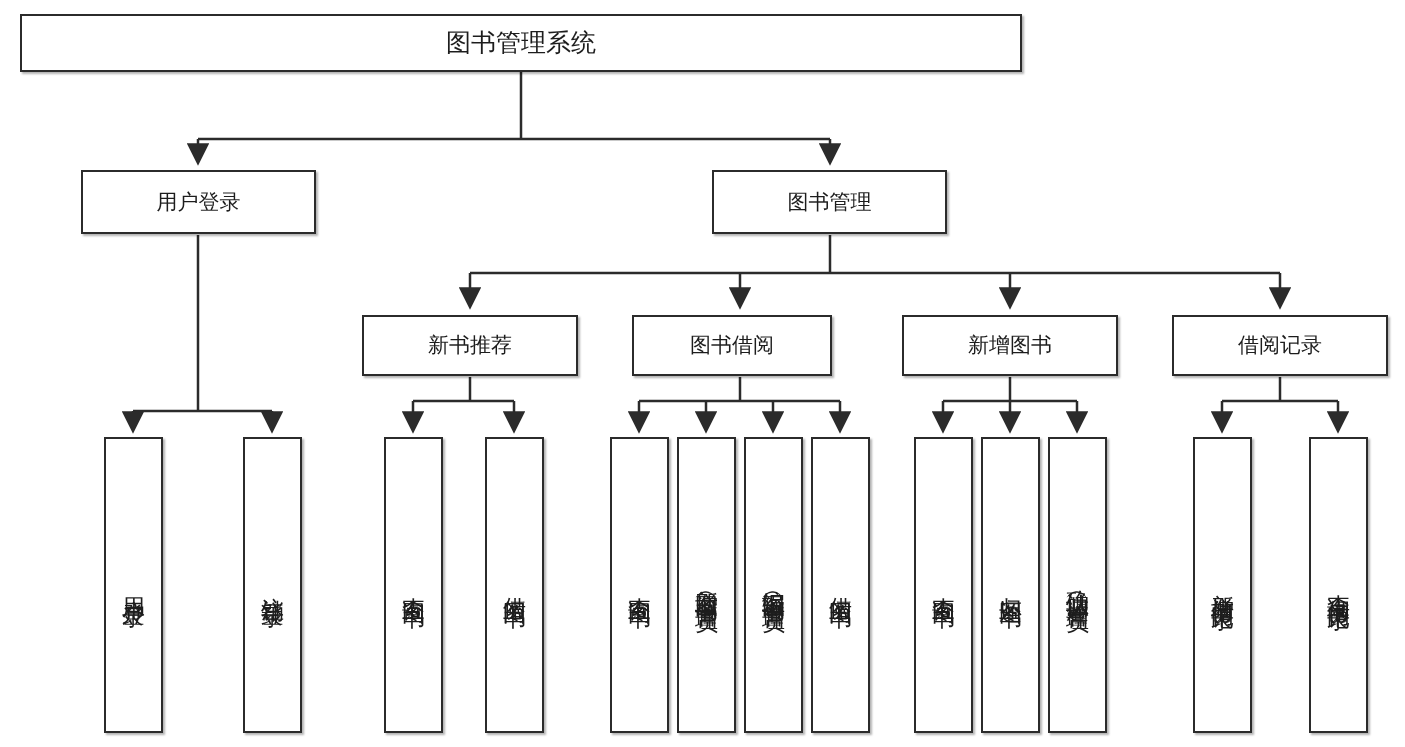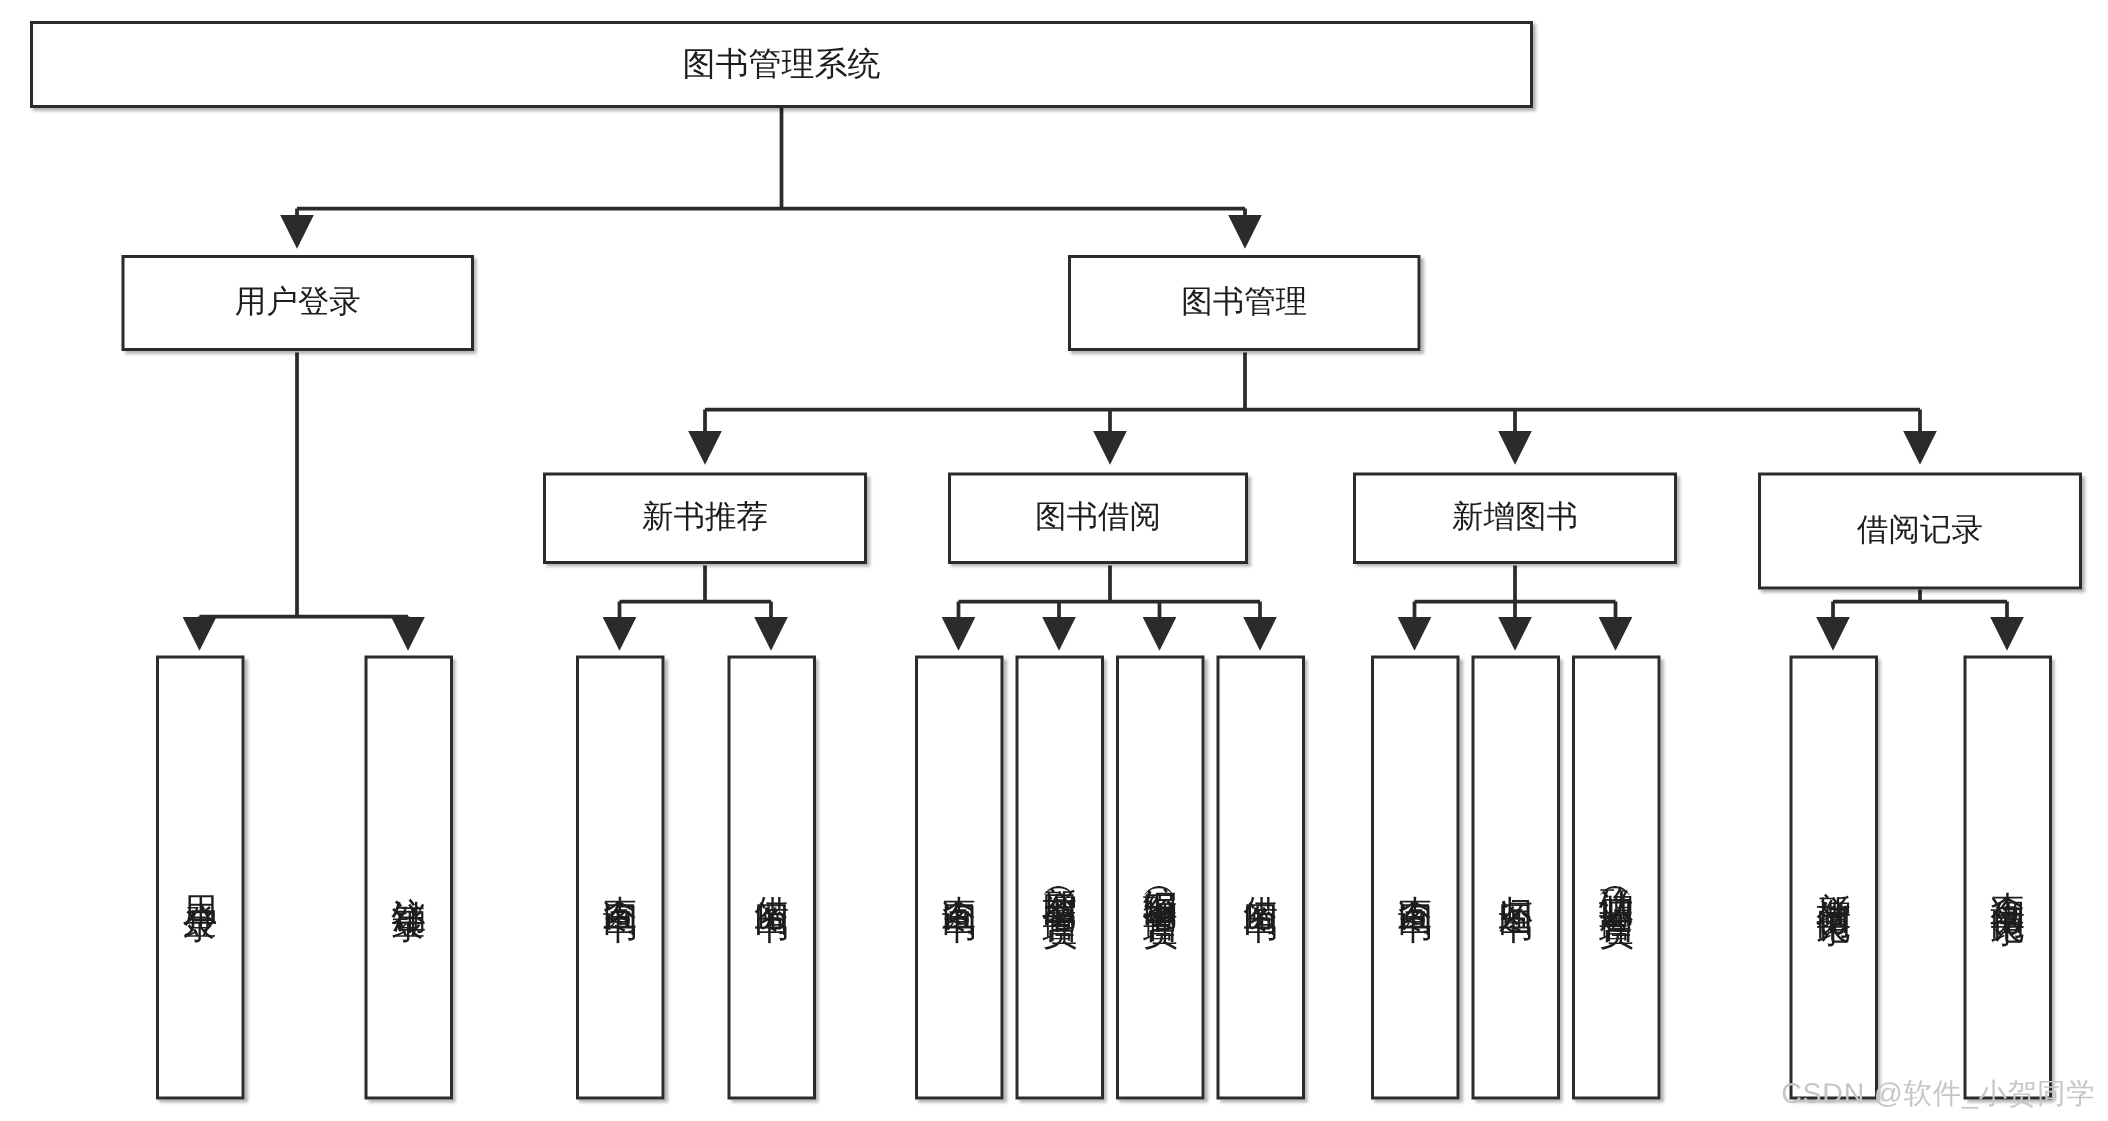--- a/index.html
+++ b/index.html
@@ -41,21 +41,21 @@
     display: block;
     text-align: center;
     line-height: 1.18;
     white-space: pre-line;
   }
   
   .node.horiz .label {
     font-size: 21px;
   }
   .node.root .label {
-    font-size: 22px;
+    font-size: 25px;
     text-align: right;
   }
   
   .node.vert {
     align-items: center;
     justify-content: center;
   }
   .node.vert .label {
     writing-mode: vertical-rl;
     text-orientation: upright;
@@ -143,21 +143,21 @@
 
   <div class="node horiz" style="left:712px; top:170px; width:235px; height:64px;">
     <span class="label">图书管理</span>
   </div>
   <div class="node horiz" style="left:632px; top:315px; width:200px; height:61px;">
     <span class="label">图书借阅</span>
   </div>
   <div class="node horiz" style="left:902px; top:315px; width:216px; height:61px;">
     <span class="label">新增图书</span>
   </div>
-  <div class="node horiz" style="left:1172px; top:315px; width:216px; height:78px;">
+  <div class="node horiz" style="left:1172px; top:315px; width:216px; height:61px;">
     <span class="label">借阅记录</span>
   </div>
 
   <div class="node vert" style="left:104px; top:437px; width:59px; height:296px;">
     <span class="label">用户登录</span>
   </div>
   <div class="node vert" style="left:243px; top:437px; width:59px; height:296px;">
     <span class="label">注销登录</span>
   </div>
 
@@ -191,15 +191,14 @@
     <span class="label">确认归还（管理员）</span>
   </div>
 
   <div class="node vert" style="left:1193px; top:437px; width:59px; height:296px;">
     <span class="label">新增借阅记录</span>
   </div>
   <div class="node vert" style="left:1309px; top:437px; width:59px; height:296px;">
     <span class="label">查询借阅记录</span>
   </div>
 
-  <div id="watermark">CSDN @软件_小贺同学</div>
 
 </div>
 
 </body></html>

